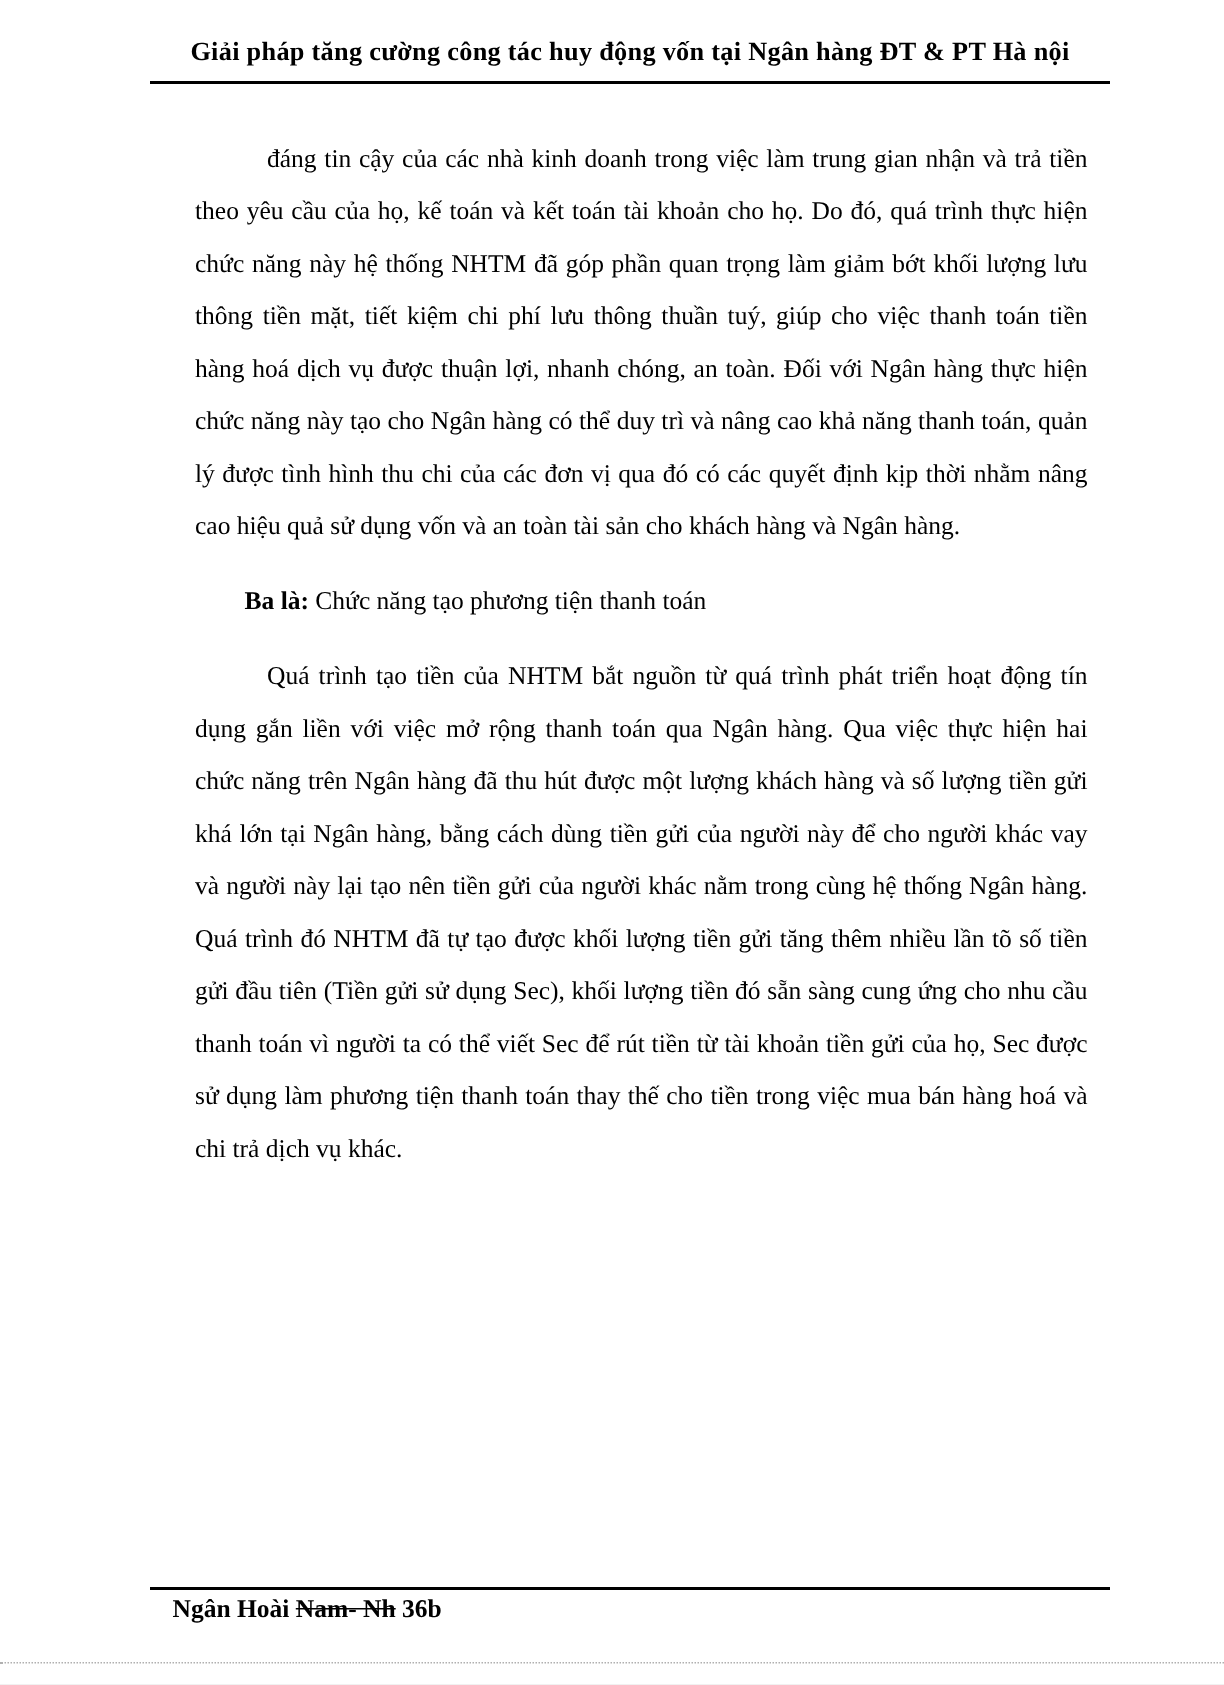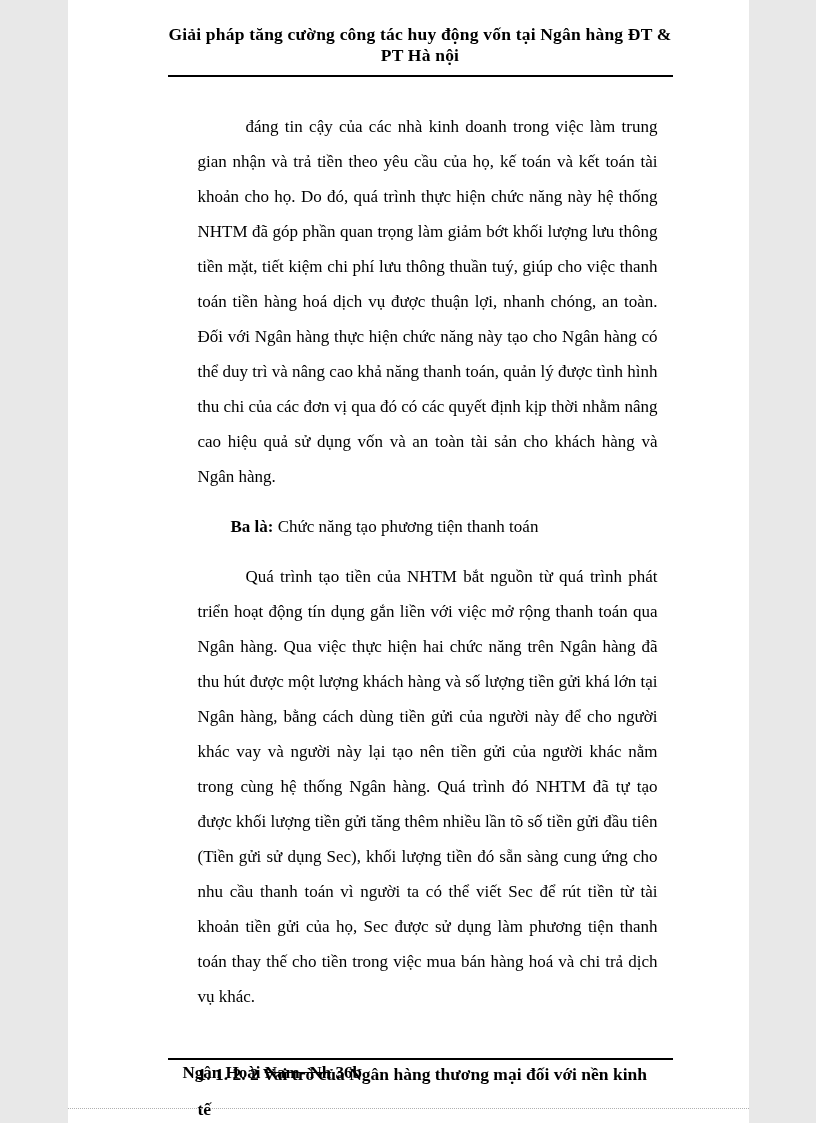--- a/index.html
+++ b/index.html
@@ -1,19 +1,19 @@
 <!DOCTYPE html>
 <html><head>
   <meta charset="utf-8">
   <style>
     * { margin: 0; padding: 0; box-sizing: border-box; }
     html, body { background: #e8e8e8; }
     .page {
       position: relative;
-      width: 681px;
+      width: 816px;
       height: 1123px;
       margin: 0 auto;
       background: #ffffff;
       font-family: "Liberation Serif", "DejaVu Serif", serif;
       color: #000000;
       overflow: hidden;
     }
     .page-inner {
       padding: 24px 76px 0 100px;
     }
@@ -80,21 +80,20 @@
     <div class="doc-header">Giải pháp tăng cường công tác huy động vốn tại Ngân hàng ĐT &amp; PT Hà nội</div>
 
     <div class="doc-body">
 
       <p class="para">đáng tin cậy của các nhà kinh doanh trong việc làm trung gian nhận và trả tiền theo yêu cầu của họ, kế toán và kết toán tài khoản cho họ. Do đó, quá trình thực hiện chức năng này hệ thống NHTM đã góp phần quan trọng làm giảm bớt khối lượng lưu thông tiền mặt, tiết kiệm chi phí lưu thông thuần tuý, giúp cho việc thanh toán tiền hàng hoá dịch vụ được thuận lợi, nhanh chóng, an toàn. Đối với Ngân hàng thực hiện chức năng này tạo cho Ngân hàng có thể duy trì và nâng cao khả năng thanh toán, quản lý được tình hình thu chi của các đơn vị qua đó có các quyết định kịp thời nhằm nâng cao hiệu quả sử dụng vốn và an toàn tài sản cho khách hàng và Ngân hàng.</p>
 
       <p class="subhead-line"><span class="bold">Ba là:</span><span> Chức năng tạo phương tiện thanh toán</span></p>
 
       <p class="para">Quá trình tạo tiền của NHTM bắt nguồn từ quá trình phát triển hoạt động tín dụng gắn liền với việc mở rộng thanh toán qua Ngân hàng. Qua việc thực hiện hai chức năng trên Ngân hàng đã thu hút được một lượng khách hàng và số lượng tiền gửi khá lớn tại Ngân hàng, bằng cách dùng tiền gửi của người này để cho người khác vay và người này lại tạo nên tiền gửi của người khác nằm trong cùng hệ thống Ngân hàng. Quá trình đó NHTM đã tự tạo được khối lượng tiền gửi tăng thêm nhiều lần tõ số tiền gửi đầu tiên (Tiền gửi sử dụng Sec), khối lượng tiền đó sẵn sàng cung ứng cho nhu cầu thanh toán vì người ta có thể viết Sec để rút tiền từ tài khoản tiền gửi của họ, Sec được sử dụng làm phương tiện thanh toán thay thế cho tiền trong việc mua bán hàng hoá và chi trả dịch vụ khác.</p>
 
-      <p class="para section-heading">1. 1. 2. 2 Vai trò của Ngân hàng thương mại đối với nền kinh tế</p>
 
     </div>
   </div>
 
   <div class="doc-footer">
     <div class="footer-text"><span>Ngân Hoài </span><span class="struck">Nam- Nh</span><span> 36b</span></div>
   </div>
 
   <div class="page-edge-dots"></div>
 </div>

